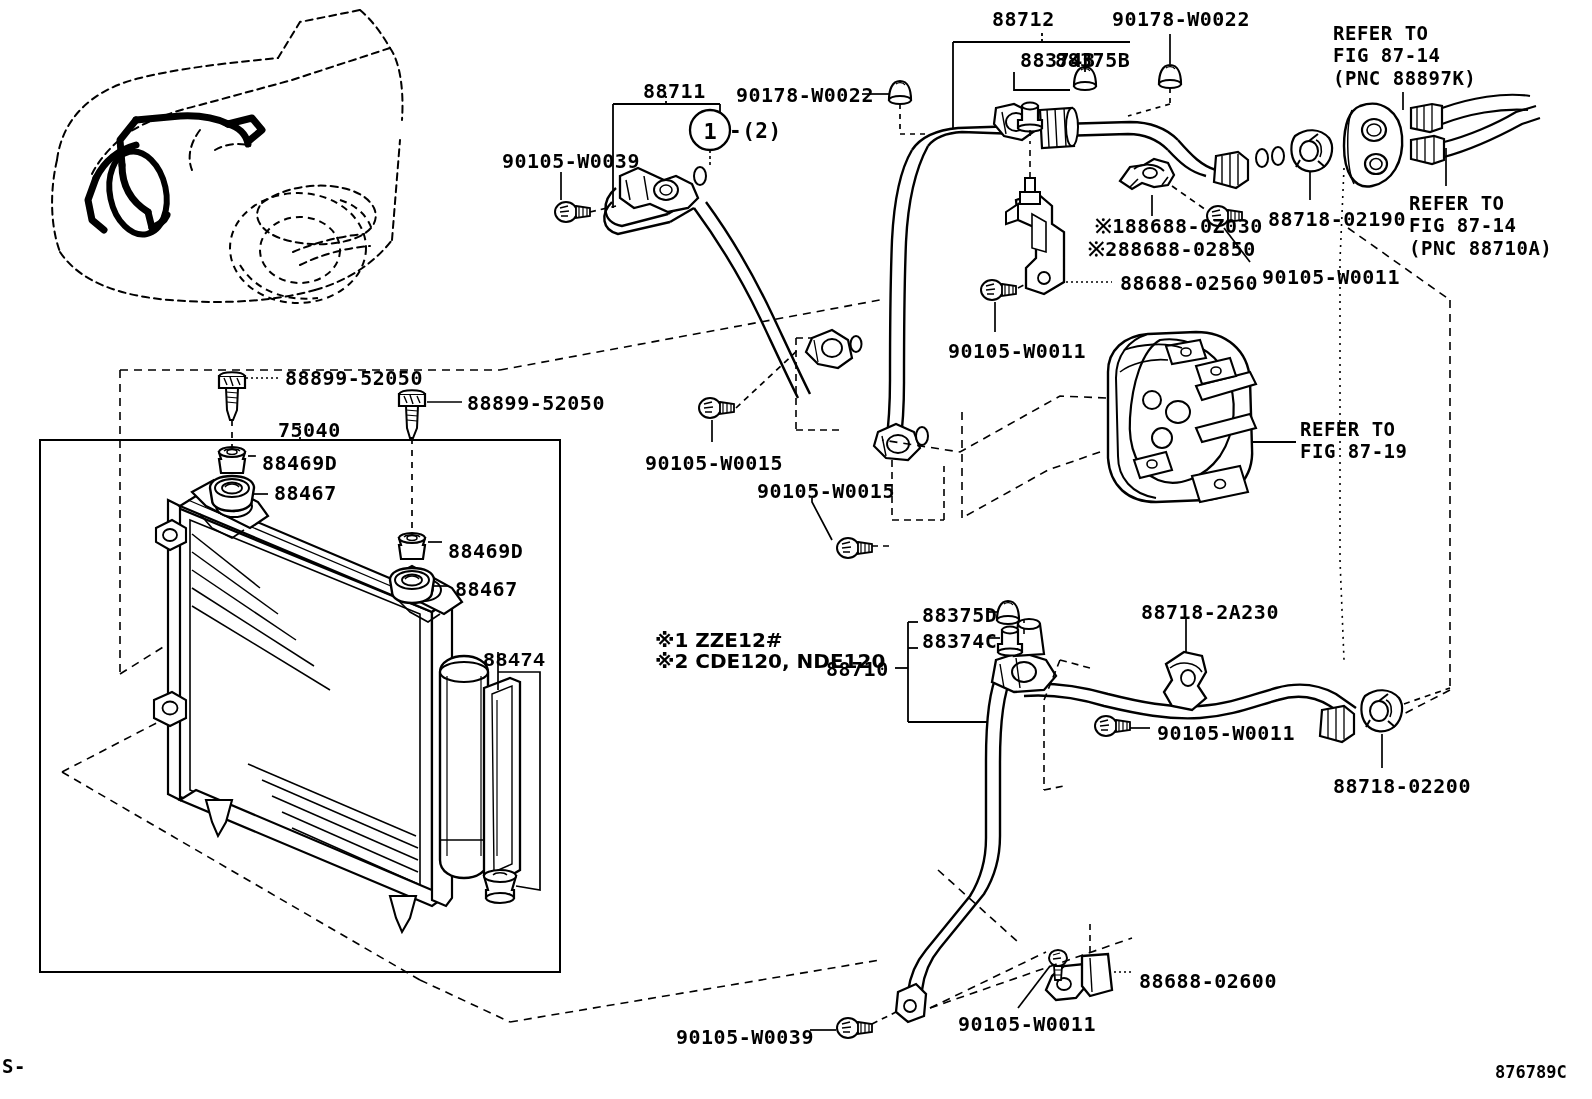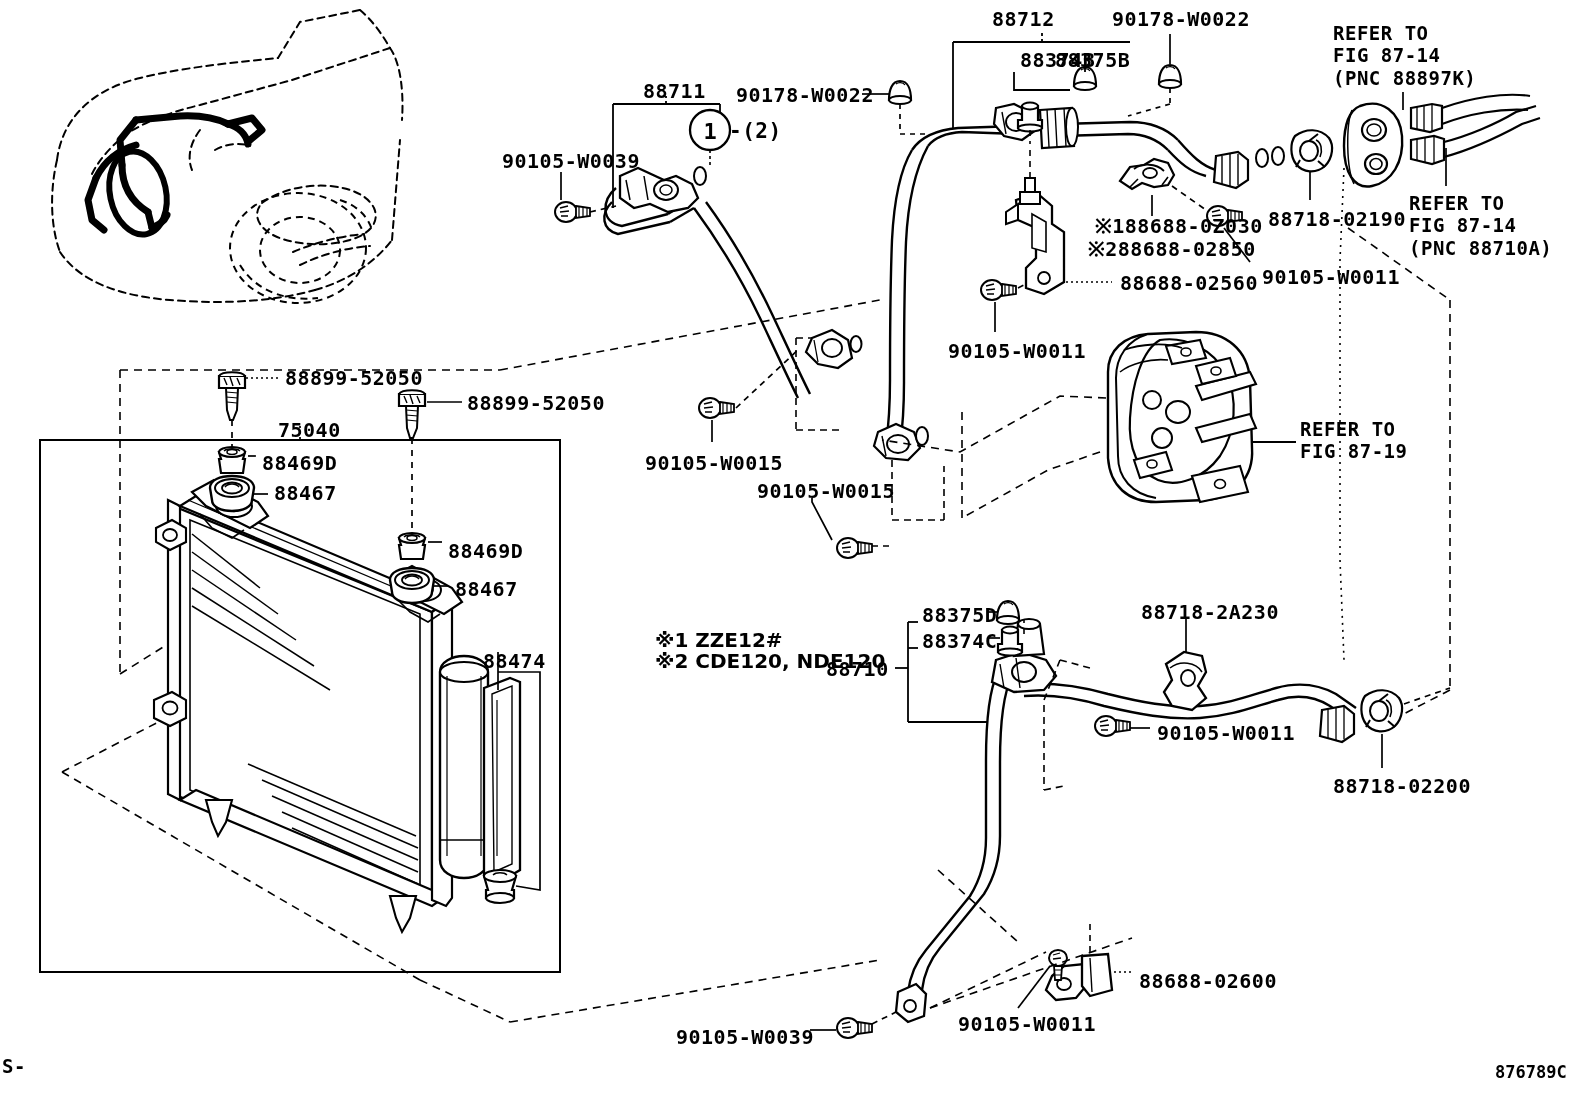--- a/index.html
+++ b/index.html
@@ -721,21 +721,21 @@
 FIG 87-19</div>
       <div class="lbl" style="left: 645px; top: 452px;">90105-W0015</div>
       <div class="lbl" style="left: 757px; top: 480px;">90105-W0015</div>
       <div class="lbl" style="left: 285px; top: 367px;">88899-52050</div>
       <div class="lbl" style="left: 467px; top: 392px;">88899-52050</div>
       <div class="lbl" style="left: 278px; top: 419px;">75040</div>
       <div class="lbl" style="left: 262px; top: 452px;">88469D</div>
       <div class="lbl" style="left: 274px; top: 482px;">88467</div>
       <div class="lbl" style="left: 448px; top: 540px;">88469D</div>
       <div class="lbl" style="left: 455px; top: 578px;">88467</div>
-      <div class="lbl" style="left: 483px; top: 650px;">88474</div>
+      <div class="lbl" style="left: 483px; top: 650px; font-family: Liberation Mono, monospace;">88474</div>
       <div class="lbl" style="left: 922px; top: 604px;">88375D</div>
       <div class="lbl" style="left: 922px; top: 630px;">88374C</div>
       <div class="lbl" style="left: 1133px; top: 601px; margin-left: 8px;">88718-2A230</div>
       <div class="lbl" style="left: 826px; top: 658px;">88710</div>
       <div class="lbl" style="left: 1157px; top: 722px;">90105-W0011</div>
       <div class="lbl" style="left: 1333px; top: 775px;">88718-02200</div>
       <div class="lbl" style="left: 1139px; top: 970px;">88688-02600</div>
       <div class="lbl" style="left: 958px; top: 1013px;">90105-W0011</div>
       <div class="lbl" style="left: 676px; top: 1026px;">90105-W0039</div>
     </div>

